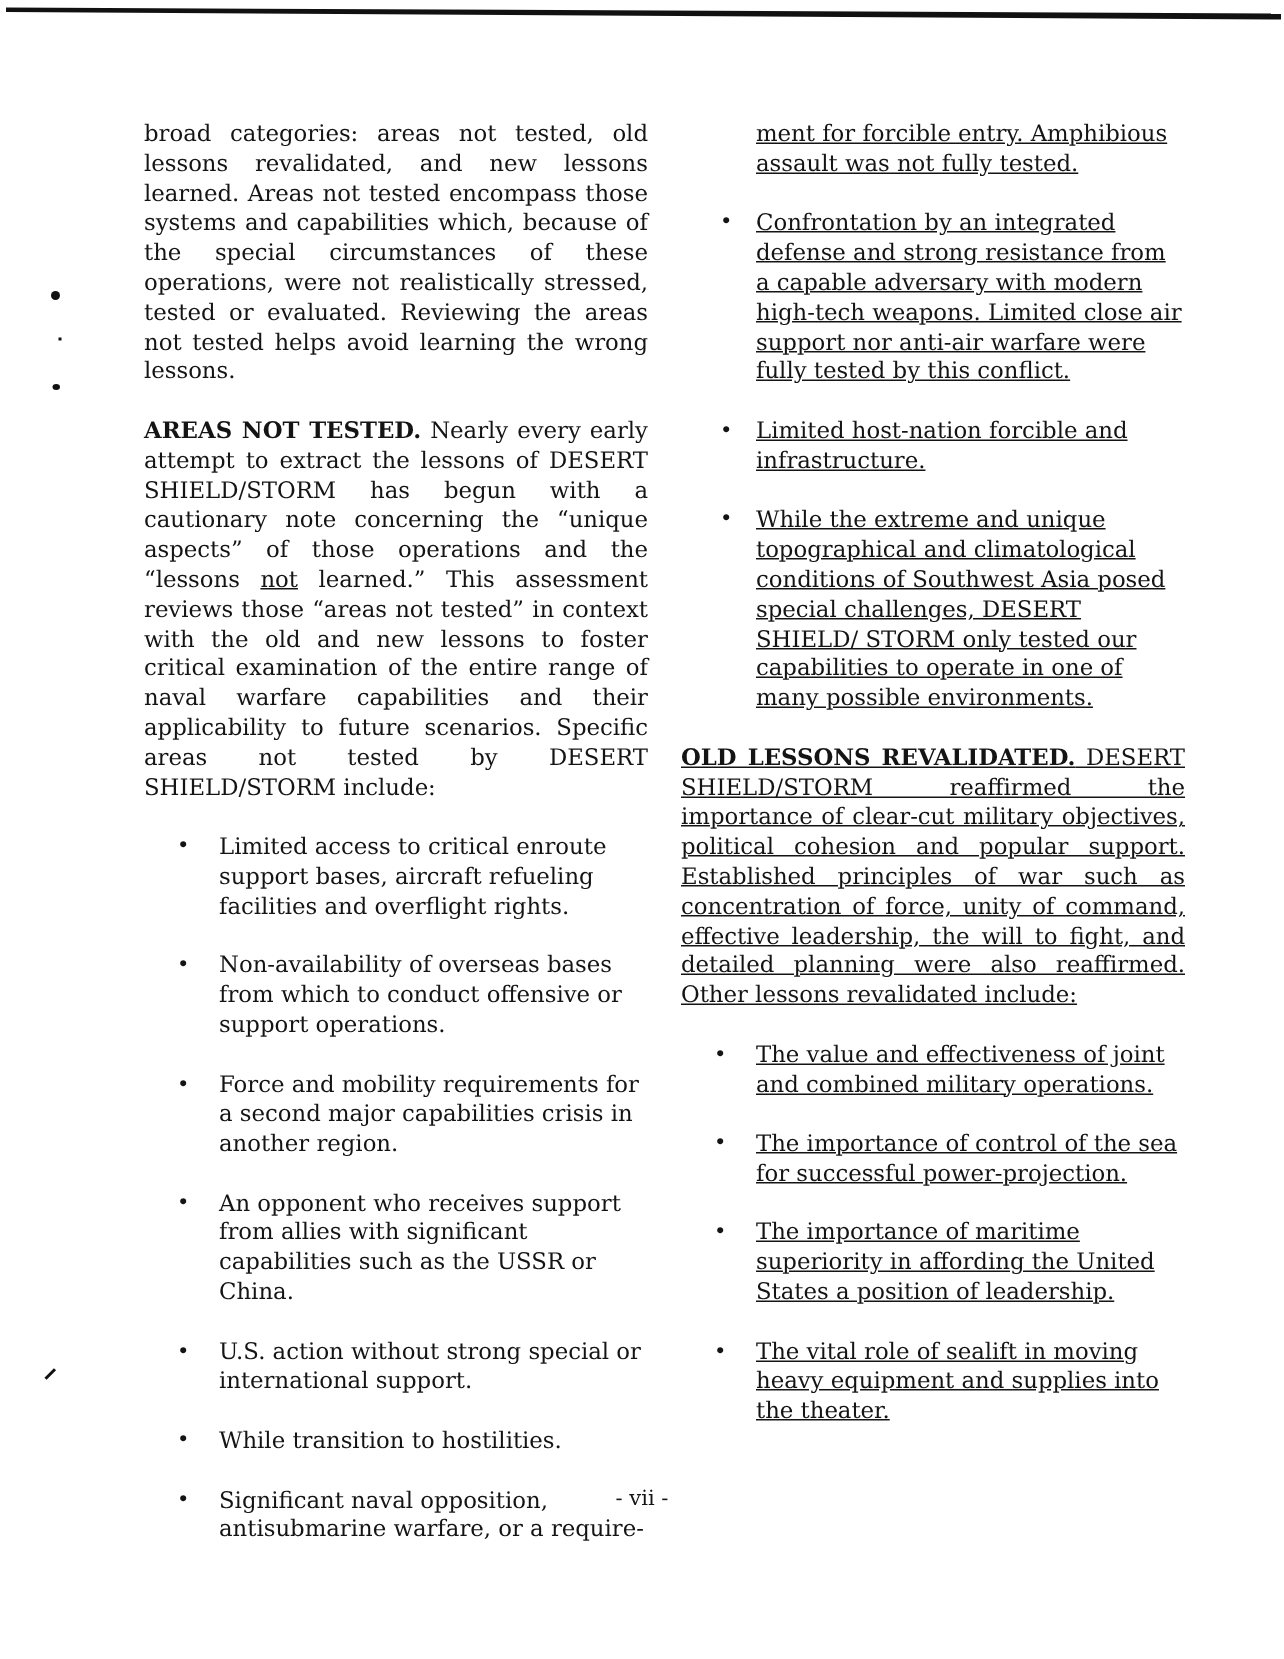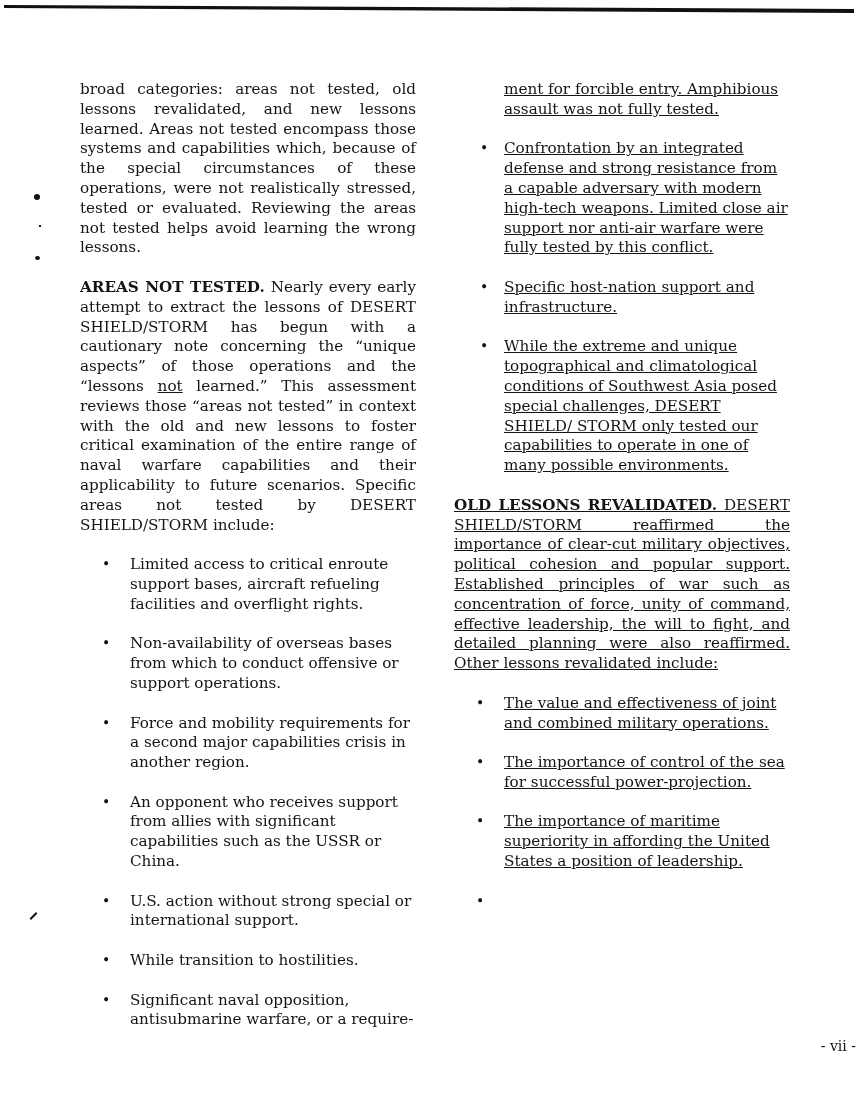--- a/index.html
+++ b/index.html
@@ -8,35 +8,35 @@
       font-family: "DejaVu Serif", "Liberation Serif", serif;
       color: #141414;
     }
     .top-rule {
       position: absolute; left: 4px; top: 4px; width: 850px; height: 10px;
     }
     .col {
       position: absolute; top: 80px;
       font-size: 15.2px; line-height: 19.8px;
     }
-    .col-left { left: 80px; width: 336px; }
+    .col-left { left: 96px; width: 336px; }
     .col-right { left: 454px; width: 336px; text-decoration: underline; }
     p { margin: 0 0 19.8px 0; text-align: justify; }
     .head { font-weight: bold; }
     .u { text-decoration: underline; }
     ul { list-style: none; margin: 0; padding: 0; }
     li { position: relative; margin: 0 0 19.8px 0; padding-left: 28px; text-align: left; }
     li .bullet { position: absolute; left: 0; top: 0; width: 28px; font-size: 14px; }
     .col-left ul { margin-left: 22px; }
     .col-right ul.lessons { margin-left: 22px; }
     .col-right .cont { padding-left: 50px; margin-bottom: 19.8px; }
     .col-right ul.untested li { padding-left: 50px; }
     .col-right ul.untested li .bullet { left: 26px; }
     .page-num {
-      position: absolute; top: 1038px; left: 0; width: 856px; text-align: right;
+      position: absolute; top: 991px; left: 0; width: 856px; text-align: center;
       font-size: 14px;
     }
     .mark { position: absolute; background: #111; }
     .dot1 { left: 34px; top: 194px; width: 6px; height: 6px; border-radius: 50%; }
     .dot2 { left: 39px; top: 225px; width: 2px; height: 2px; }
     .dot3 { left: 35px; top: 256px; width: 5px; height: 4px; border-radius: 50%; }
     .slash { left: 29px; top: 915px; width: 9px; height: 2px; transform: rotate(-45deg); }
   </style>
 </head>
 <body>
@@ -61,25 +61,25 @@
     <li><span class="bullet">•</span><span>U.S. action without strong special or international support.</span></li>
     <li><span class="bullet">•</span><span>While transition to hostilities.</span></li>
     <li><span class="bullet">•</span><span>Significant naval opposition, antisubmarine warfare, or a require-</span></li>
   </ul>
 </div>
 
 <div class="col col-right">
   <div class="cont">ment for forcible entry. Amphibious assault was not fully tested.</div>
   <ul class="untested">
     <li><span class="bullet">•</span><span>Confrontation by an integrated defense and strong resistance from a capable adversary with modern high-tech weapons. Limited close air support nor anti-air warfare were fully tested by this conflict.</span></li>
-    <li><span class="bullet">•</span><span>Specific host-nation support and infrastructure.</span></li>
+    <li><span class="bullet">•</span><span>Limited host-nation forcible and infrastructure.</span></li>
     <li><span class="bullet">•</span><span>While the extreme and unique topographical and climatological conditions of Southwest Asia posed special challenges, DESERT SHIELD/ STORM only tested our capabilities to operate in one of many possible environments.</span></li>
   </ul>
   <p><span class="head">OLD LESSONS REVALIDATED.</span><span> DESERT SHIELD/STORM reaffirmed the importance of clear-cut military objectives, political cohesion and popular support. Established principles of war such as concentration of force, unity of command, effective leadership, the will to fight, and detailed planning were also reaffirmed. Other lessons revalidated include:</span></p>
   <ul class="lessons">
     <li><span class="bullet">•</span><span>The value and effectiveness of joint and combined military operations.</span></li>
     <li><span class="bullet">•</span><span>The importance of control of the sea for successful power-projection.</span></li>
     <li><span class="bullet">•</span><span>The importance of maritime superiority in affording the United States a position of leadership.</span></li>
-    <li><span class="bullet">•</span></li>
+    <li><span class="bullet">•</span><span>The vital role of sealift in moving heavy equipment and supplies into the theater.</span></li>
   </ul>
 </div>
 
 <div class="page-num">- vii -</div>
 
 </body></html>

